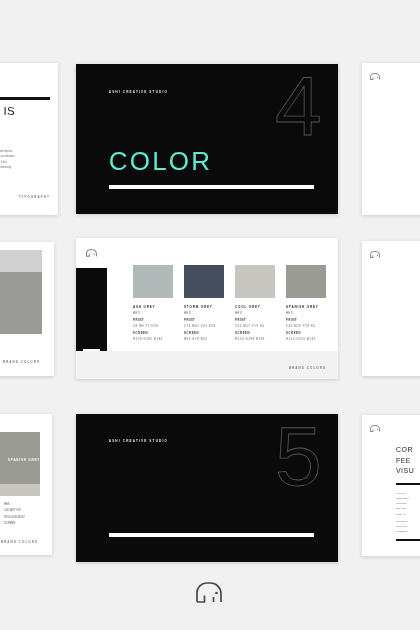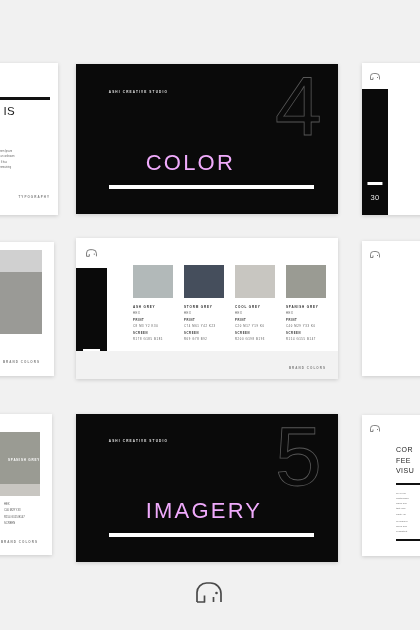--- a/index.html
+++ b/index.html
@@ -23,22 +23,22 @@
     color: #e8e8e8; white-space: nowrap;
   }
   .bignum {
     position: absolute; right: 7%; top: 4%;
     font-size: 84px; line-height: .86; font-weight: 300;
     color: transparent; -webkit-text-stroke: .8px #585858;
     letter-spacing: -2px;
   }
   .bigtitle {
     position: absolute; left: 12.5%; bottom: 27%;
-    font-size: 22px; font-weight: 300; letter-spacing: 2.2px;
-    color: #f0abfc; line-height: 1; margin-left: 37px;
+    font-size: 26px; font-weight: 300; letter-spacing: 2.2px;
+    color: #5eead4; line-height: 1;
   }
   .rule {
     position: absolute; left: 12.5%; right: 9%; bottom: 17%;
     height: 3.5px; background: #ffffff;
   }
 
   
   .sidebar { position: absolute; left: 0; background: #0a0a0a; }
   .sb-dash { position: absolute; left: 50%; transform: translateX(-50%); width: 58%; height: 2.6px; background: #fff; }
   .sb-num { position: absolute; left: 50%; transform: translateX(-50%); color: #e9e9e9; font-size: 7.5px; letter-spacing: .4px; }
@@ -104,24 +104,20 @@
   </div>
 
   <div class="slide" style="left:362px; top:63px; width:96px; height:152px;">
     <div class="corner-logo" style="width:26px; height:26px;">
       <svg width="10" height="7" viewBox="0 0 20 14">
         <path d="M1 13V7a6 6 0 0 1 6-6h5a7 7 0 0 1 7 7v5" fill="none" stroke="#555" stroke-width="1.4"></path>
         <path d="M1 13h5V9" fill="none" stroke="#555" stroke-width="1.4"></path>
         <circle cx="15" cy="9" r="1" fill="#555"></circle>
       </svg>
     </div>
-    <div class="sidebar" style="top:26px; width:26px; bottom:0;">
-      <div class="sb-dash" style="bottom:30px;"></div>
-      <div class="sb-num" style="bottom:13px;">30</div>
-    </div>
   </div>
 
   <div class="slide" style="left:-42px; top:242px; width:96px; height:134px;">
     <div class="grey-block" style="left:0; right:12px; top:8px; height:22px; background:#d0d0d0;"></div>
     <div class="grey-block" style="left:0; right:12px; top:30px; height:62px; background:#9a9a96;"></div>
     <div class="mini-col" style="left:2px; top:58px; white-space:pre-line;"></div>
     <div class="footer-tag" style="right:14px; bottom:12px;">BRAND COLORS</div>
   </div>
 
   <div class="slide" style="left:76px; top:238px; width:262px; height:141px;">
@@ -207,21 +203,20 @@
     <div class="mini-col" style="left:48px; top:88px; white-space:pre-line;">HEX
 C40 M29 Y33
 R154 G155 B147
 SCREEN</div>
     <div class="footer-tag" style="right:14px; bottom:11px;">BRAND COLORS</div>
   </div>
 
   <div class="slide dark tslide" style="left:76px; top:414px; width:262px; height:148px;">
     <div class="kicker">ASHI CREATIVE STUDIO</div>
     <div class="bignum">5</div>
-    <div class="bigtitle">IMAGERY</div>
     <div class="rule"></div>
   </div>
 
   <div class="slide" style="left:362px; top:415px; width:96px; height:141px;">
     <div class="corner-logo" style="width:26px; height:26px;">
       <svg width="10" height="7" viewBox="0 0 20 14">
         <path d="M1 13V7a6 6 0 0 1 6-6h5a7 7 0 0 1 7 7v5" fill="none" stroke="#555" stroke-width="1.4"></path>
         <path d="M1 13h5V9" fill="none" stroke="#555" stroke-width="1.4"></path>
         <circle cx="15" cy="9" r="1" fill="#555"></circle>
       </svg>

